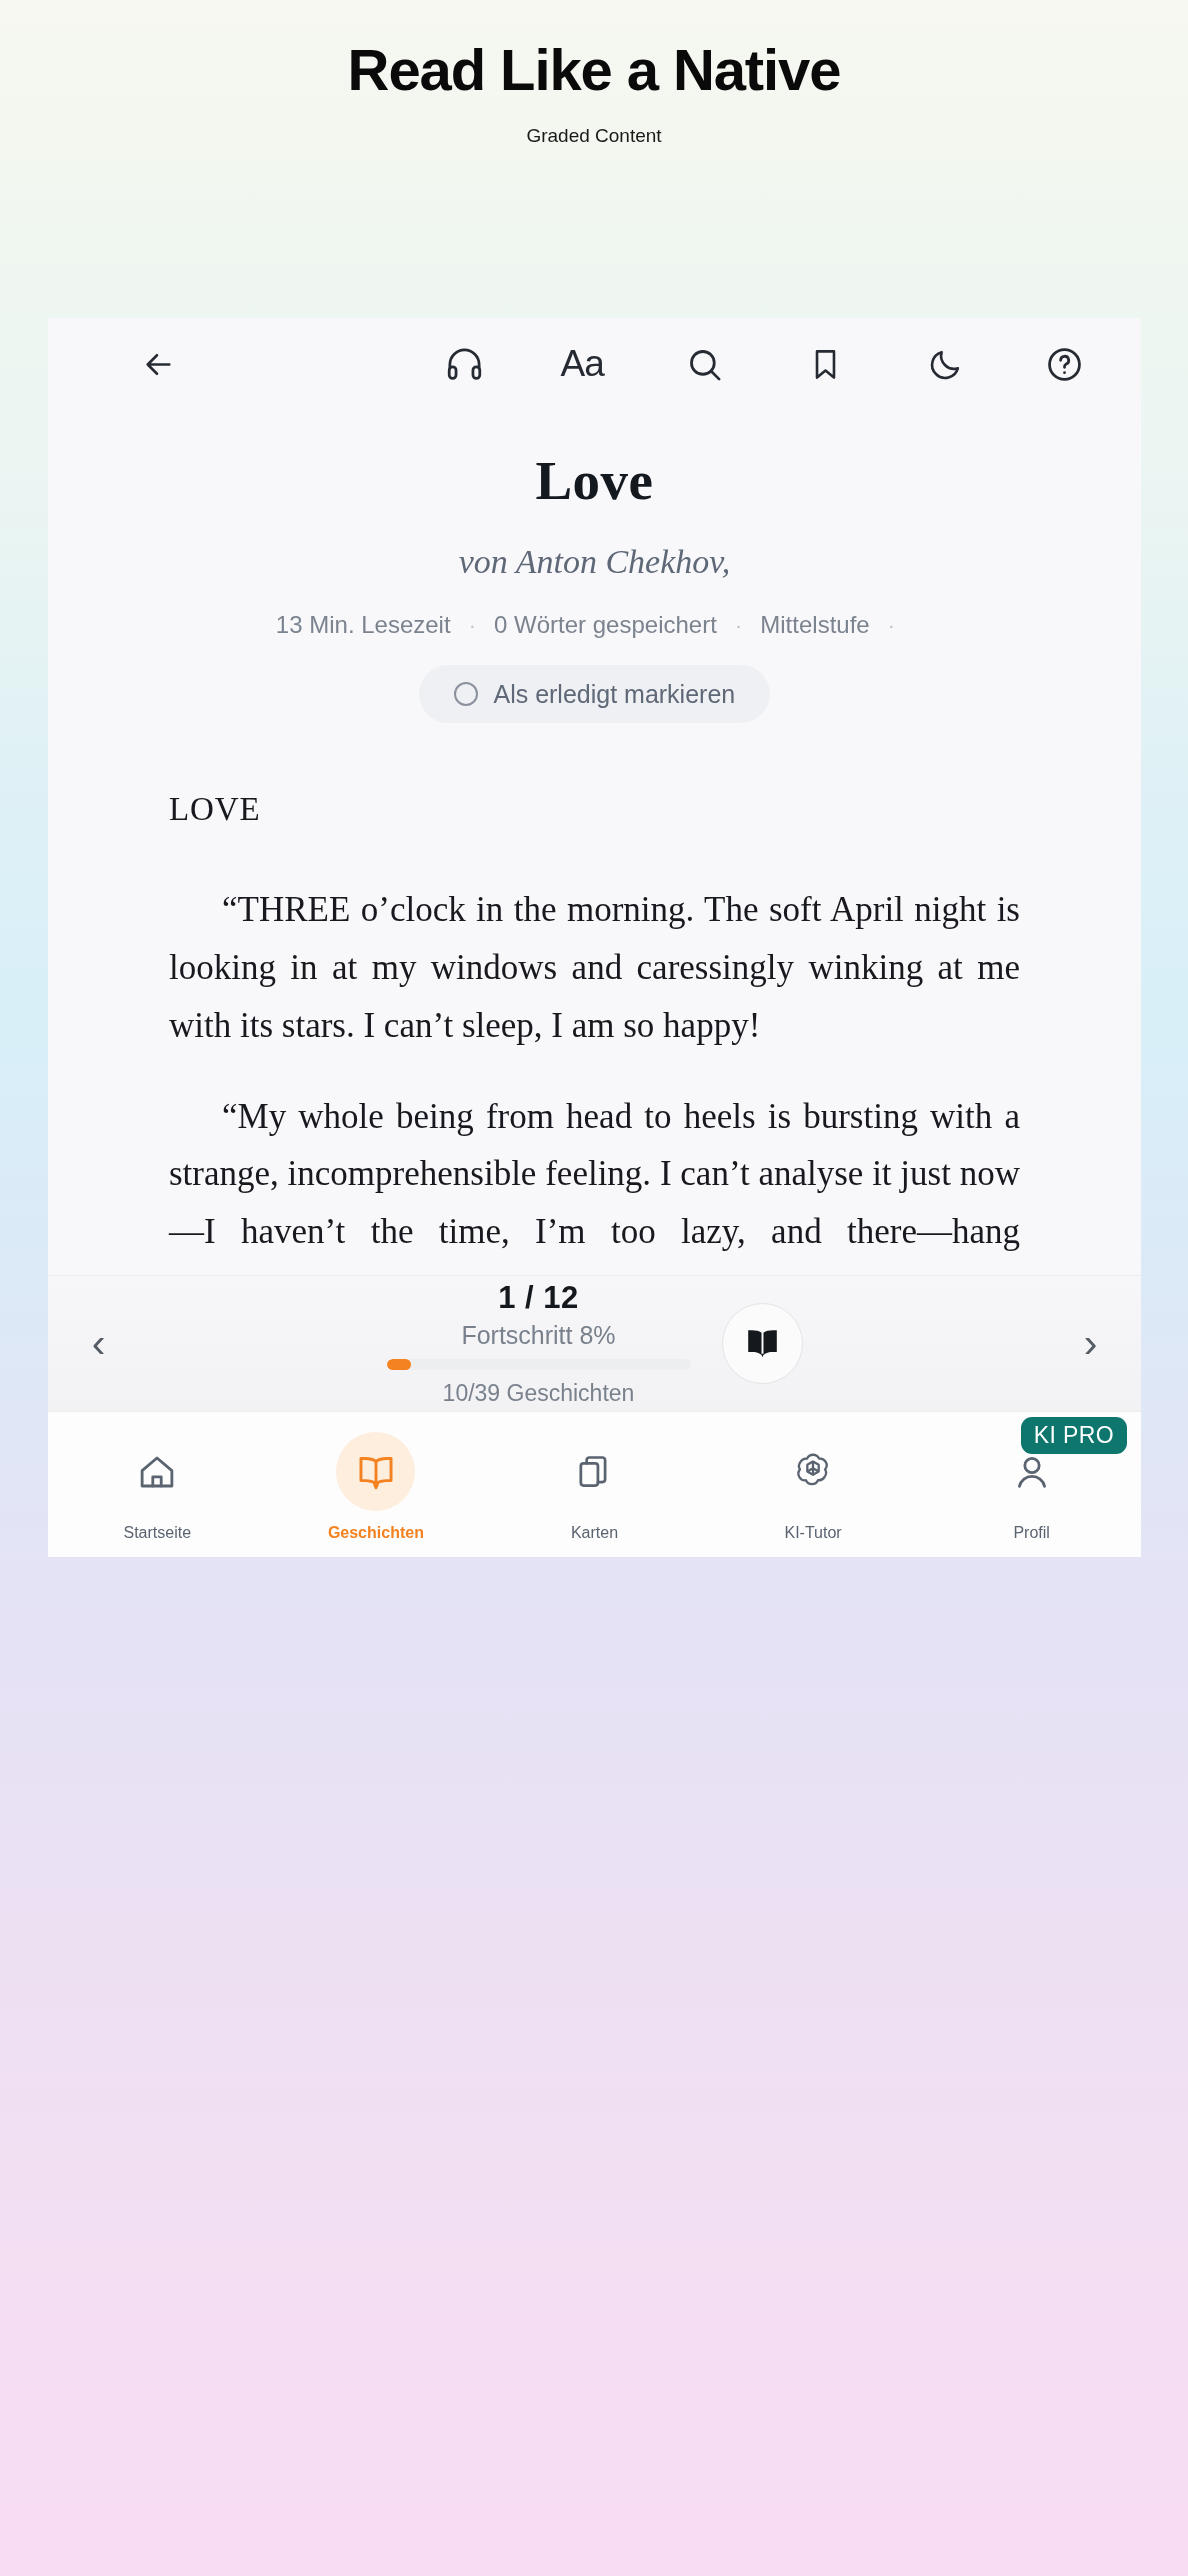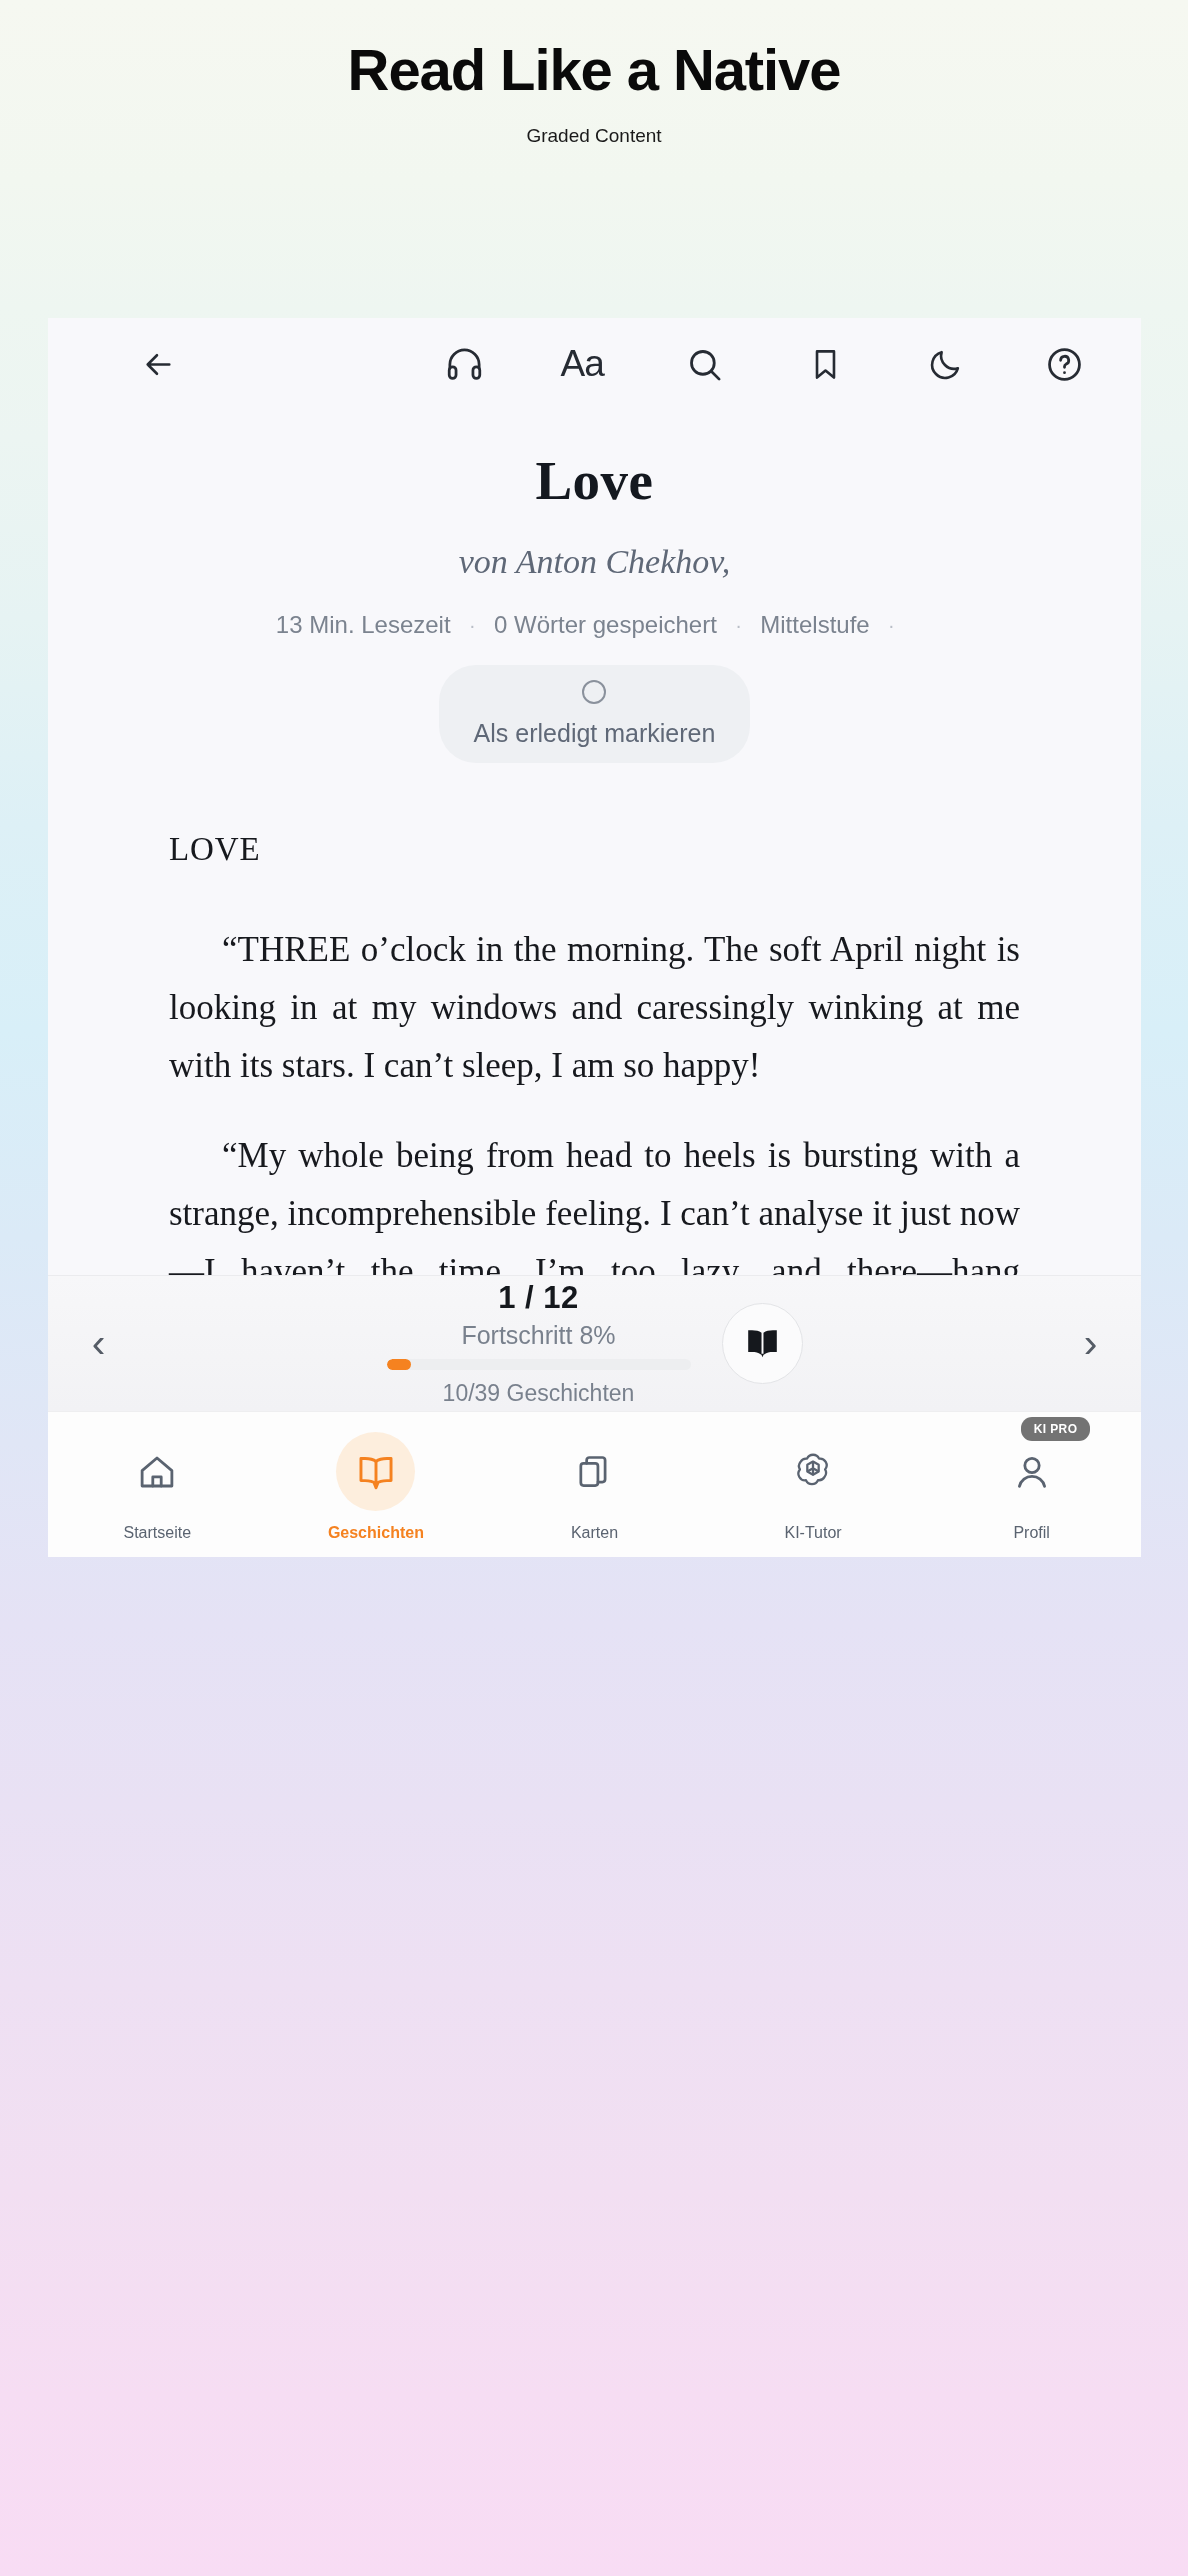--- a/index.html
+++ b/index.html
@@ -65,21 +65,21 @@
     margin-top:30px; font-size:24px; color:#7b838f;
     display:flex; justify-content:center; align-items:center; gap:0;
     flex-wrap:nowrap;
   }
   .story-meta span.m { white-space:nowrap; }
   .story-meta span.dot { padding:0 18.4px; color:#b9bec7; font-size:20px; }
 
   .done-btn {
     margin:26px auto 0; display:inline-flex; align-items:center; gap:15.7px;
     background:#eef0f3; border-radius:37px; padding:14.7px 35px;
-    font-size:25px; color:#5f6877;flex-direction:column;
+    font-size:25px; color:#5f6877;
   }
   .done-wrap { text-align:center; }
   .done-circle {
     width:24px; height:24px; border:2.3px solid #8a919c; border-radius:50%;
   }
 
   
   .story-body {
     padding:68px 121px 0; 
     font-family:"Liberation Serif", serif;
@@ -123,21 +123,21 @@
   .tab { flex:1; display:flex; flex-direction:column; align-items:center; position:relative; }
   .tab-ico {
     width:79px; height:79px; display:flex; align-items:center; justify-content:center;
     color:#5a6370;
   }
   .tab.active .tab-ico { color:#F58220; background:#fdeedd; border-radius:50%; }
   .tab-label { font-size:16px; color:#5a6370; margin-top:13px; }
   .tab.active .tab-label { color:#F58220; font-weight:600; }
   .pro-badge {
     position:absolute; top:-14.7px; left:50%; transform:translateX(-11px);
-    background:#737373; color:#fff; font-size:12px; font-weight:700;
+    background:#0f766e; color:#fff; font-size:23px; font-weight:400;
     padding:4.6px 13px; border-radius:11px; letter-spacing:0.4px;
   }
 </style>
 </head>
 <body>
 
 <div class="hero">
   <div class="hero-title">Read Like a Native</div>
   <div class="hero-sub">Graded Content</div>
 </div>

